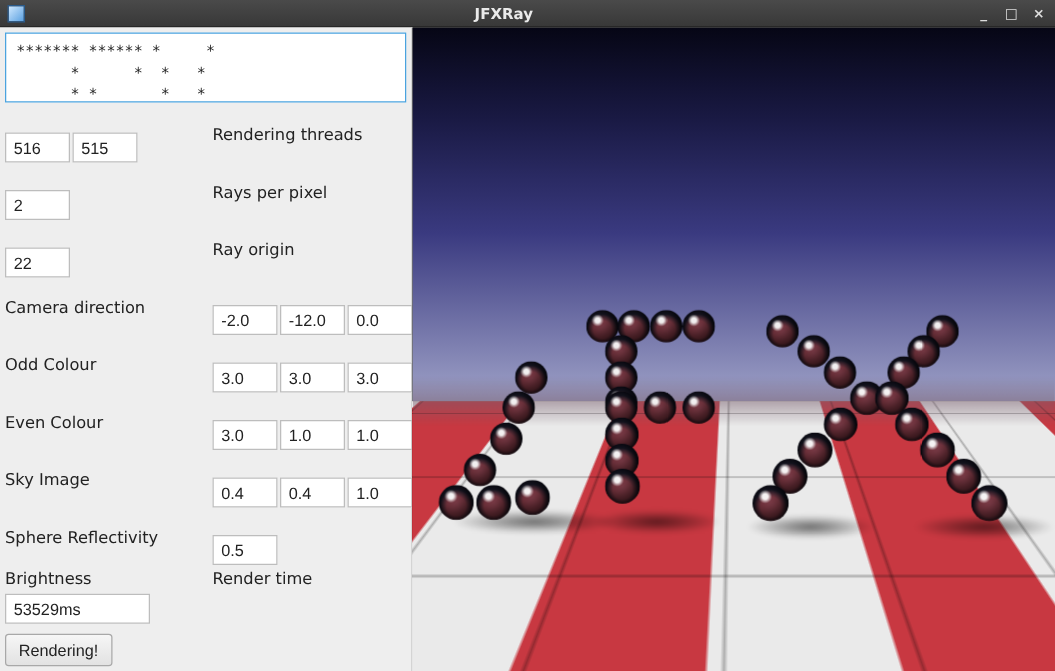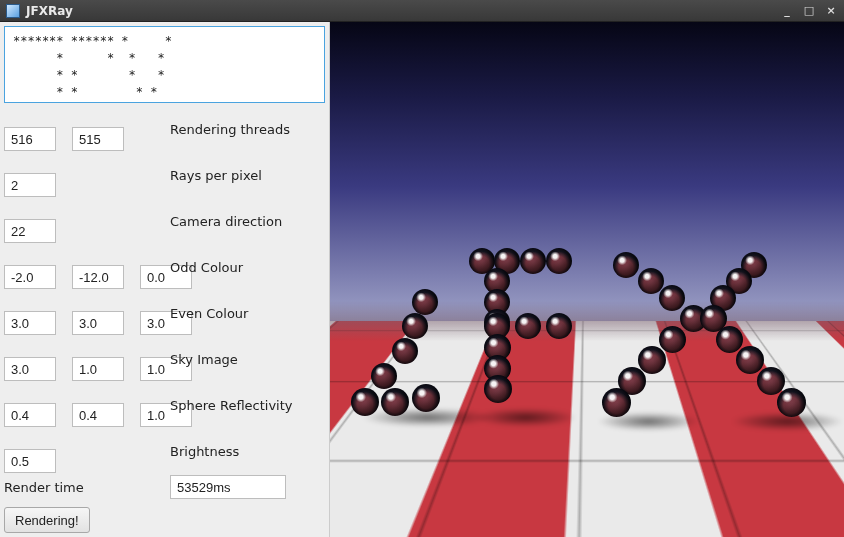--- a/index.html
+++ b/index.html
@@ -20,21 +20,21 @@
     padding: 0 6px;
     font-weight: bold;
     border-bottom: 1px solid #222;
   }
   .titlebar .app-icon {
     width: 14px; height: 14px;
     background: linear-gradient(135deg,#cfe8ff,#5aa0e0);
     border:1px solid #2a5a8a;
     margin-right: 6px;
   }
-  .titlebar .title { flex:1; text-align:left; }
+  .titlebar .title { flex:1; text-align:center; }
   .titlebar .win-btns { display:flex; gap:8px; font-size:11px; }
   .titlebar .win-btn { width:14px; text-align:center; cursor:default; color:#ddd;}
   .window-body {
     display:flex;
     height: calc(537px - 22px);
     background:#eeeeee;
   }
   .left-pane {
     width: 330px;
     background:#eeeeee;
@@ -59,21 +59,21 @@
     padding: 0 4px 4px 4px;
     display:grid;
     grid-template-columns: 160px 1fr;
     row-gap:2px;
     column-gap:6px;
     align-items:center;
     font-size:13px;
     color:#222;
   }
   .form label { padding:2px 0; }
-  .cells { display:flex; gap:16px;margin-top:20px; }
+  .cells { display:flex; gap:2px;margin-top:20px; }
   .cells input, .wide input {
     width:52px;
     height:24px;
     border:1px solid #bdbdbd;
     background:#fff;
     padding:2px 6px;
     font-size:13px;
     color:#222;
   }
   .wide input { width:116px; }
@@ -190,20 +190,21 @@
       <label>Rendering threads</label>
       <div class="cells">
         <input value="2" style="">
       </div>
 
       <label>Rays per pixel</label>
       <div class="cells">
         <input value="22" style="">
       </div>
 
+      <label>Ray origin</label>
 
       <label>Camera direction</label>
       <div class="cells">
         <input value="-2.0" style="">
         <input value="-12.0" style="">
         <input value="0.0" style="">
       </div>
 
       <label>Odd Colour</label>
       <div class="cells">

